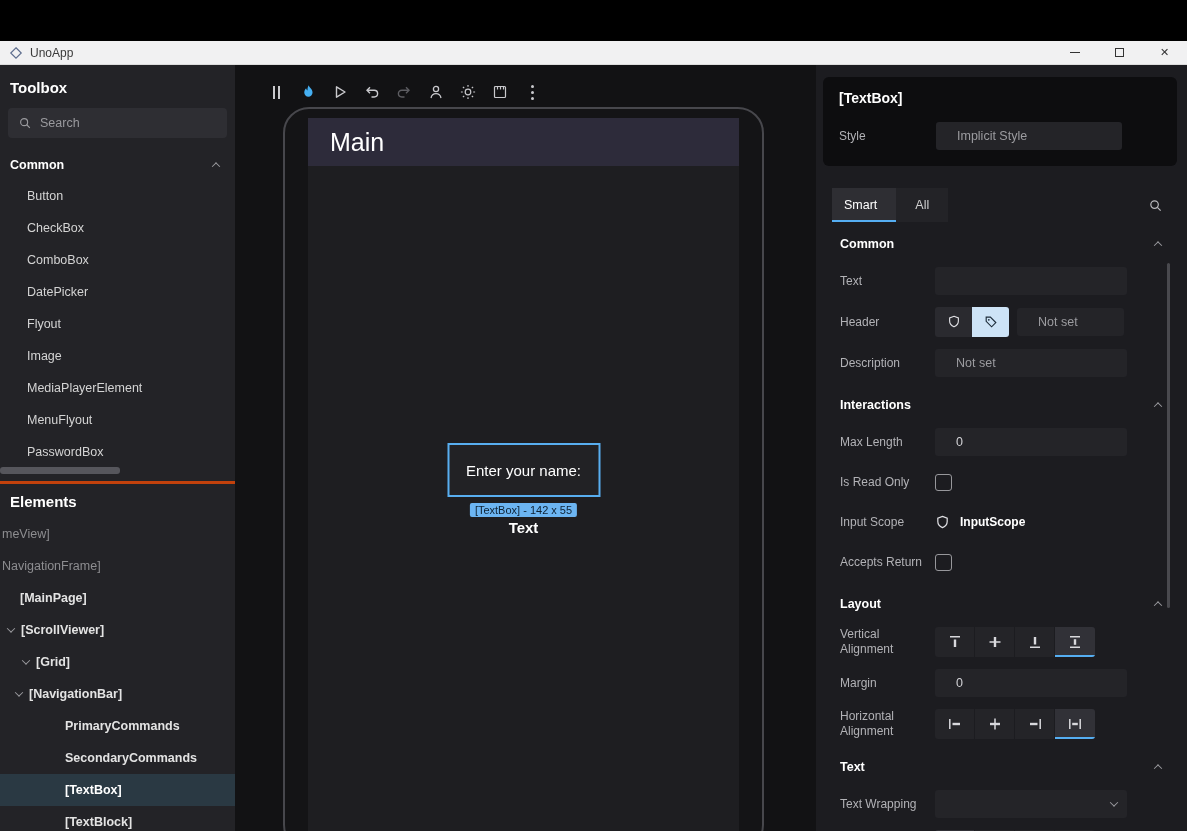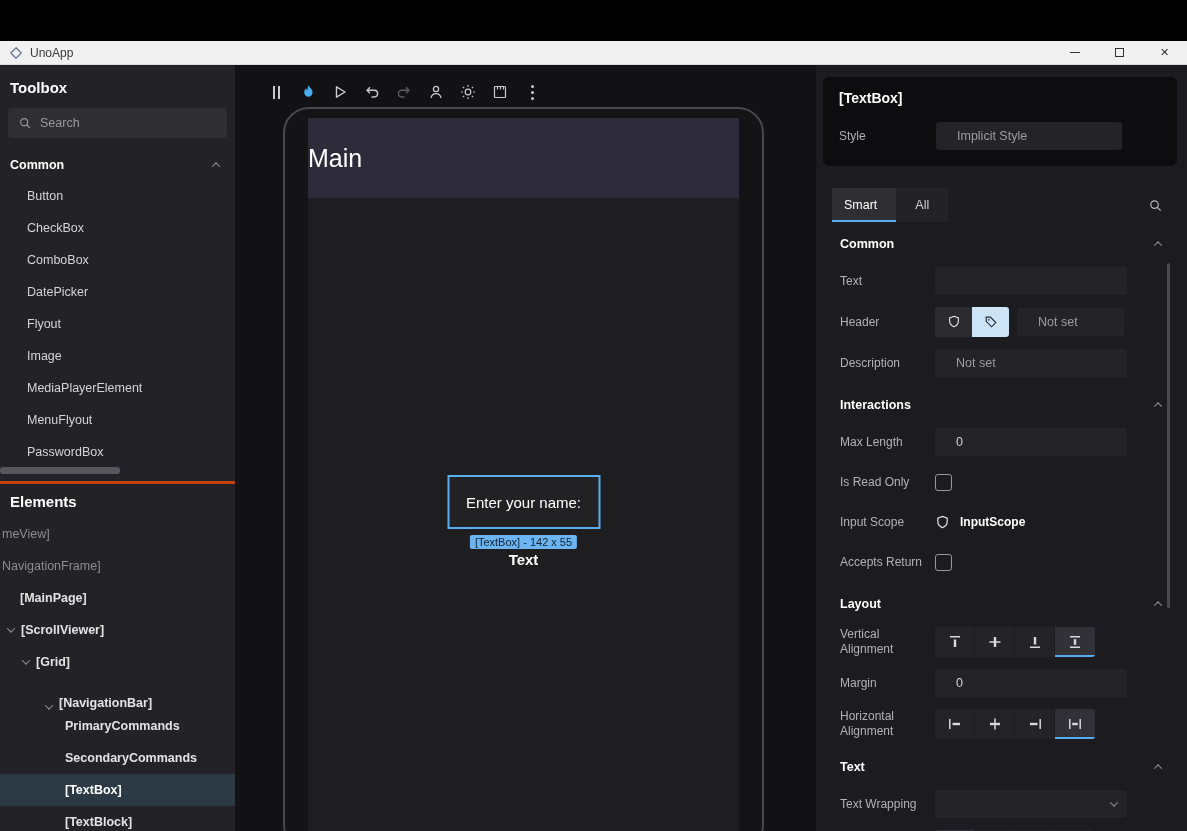--- a/index.html
+++ b/index.html
@@ -44,21 +44,21 @@
   .canvas-toolbar { position:absolute; top:14px; left:28px; display:flex; align-items:center; gap:6px; }
   .ctb-btn { width:26px; height:26px; display:flex; align-items:center; justify-content:center; background:transparent; border:none; color:#c9c9cd; cursor:default; }
   .ctb-btn.dim { color:#5d5d62; }
   .handle-bars { display:flex; gap:3px; }
   .handle-bars i { width:2px; height:13px; background:#c9c9cd; display:block; }
   .kebab { display:flex; flex-direction:column; gap:3px; }
   .kebab i { width:3px; height:3px; border-radius:50%; background:#c9c9cd; display:block; }
 
   .device-frame { position:absolute; top:42px; left:48px; width:481px; height:744px; border:2px solid #47474c; border-radius:26px; background:#141416; }
   .screen { position:absolute; top:9px; left:23px; width:431px; height:722px; background:#1e1e21; overflow:hidden; }
-  .screen-header { height:80px; background:#2d2b3a; display:flex; align-items:center; }
+  .screen-header { height:48px; background:#2d2b3a; display:flex; align-items:center; padding-left:22px; }
   .screen-title { color:#ffffff; font-size:25px; font-weight:400; }
   .screen-body { position:relative; height:658px; }
   .stack { position:absolute; top:277px; left:50%; transform:translateX(-50%); display:flex; flex-direction:column; align-items:center; }
   .sel-textbox { width:153px; height:54px; border:2px solid #58aef0; display:flex; align-items:center; justify-content:center; background:rgba(255,255,255,0.02); }
   .sel-textbox span { color:#ffffff; font-size:15px; }
   .size-badge { position:absolute; top:60px; left:50%; transform:translateX(-50%); background:#6cb5f2; color:#0e2233; font-size:11px; padding:1px 5px; border-radius:2px; white-space:nowrap; z-index:2; }
   .textblock { margin-top:22px; color:#ffffff; font-weight:700; font-size:15px; }
 
   
   .props { position:absolute; top:24px; right:0; width:371px; height:807px; background:#1c1c20; color:#d6d6d6; overflow:hidden; }
@@ -185,21 +185,21 @@
             <span>[MainPage]</span>
           </div>
           <div class="tree-item" style="padding-left: 8px;">
             <span class="chev down tree-chev"></span>
             <span>[ScrollViewer]</span>
           </div>
           <div class="tree-item" style="padding-left: 23px;">
             <span class="chev down tree-chev"></span>
             <span>[Grid]</span>
           </div>
-          <div class="tree-item" style="padding-left: 46px; align-items: flex-end;">
+          <div class="tree-item" style="padding-left: 16px;">
             <span class="chev down tree-chev"></span>
             <span>[NavigationBar]</span>
           </div>
           <div class="tree-item no-chevron" style="padding-left: 65px;">
 
             <span>PrimaryCommands</span>
           </div>
           <div class="tree-item no-chevron" style="padding-left: 65px;">
 
             <span>SecondaryCommands</span>

